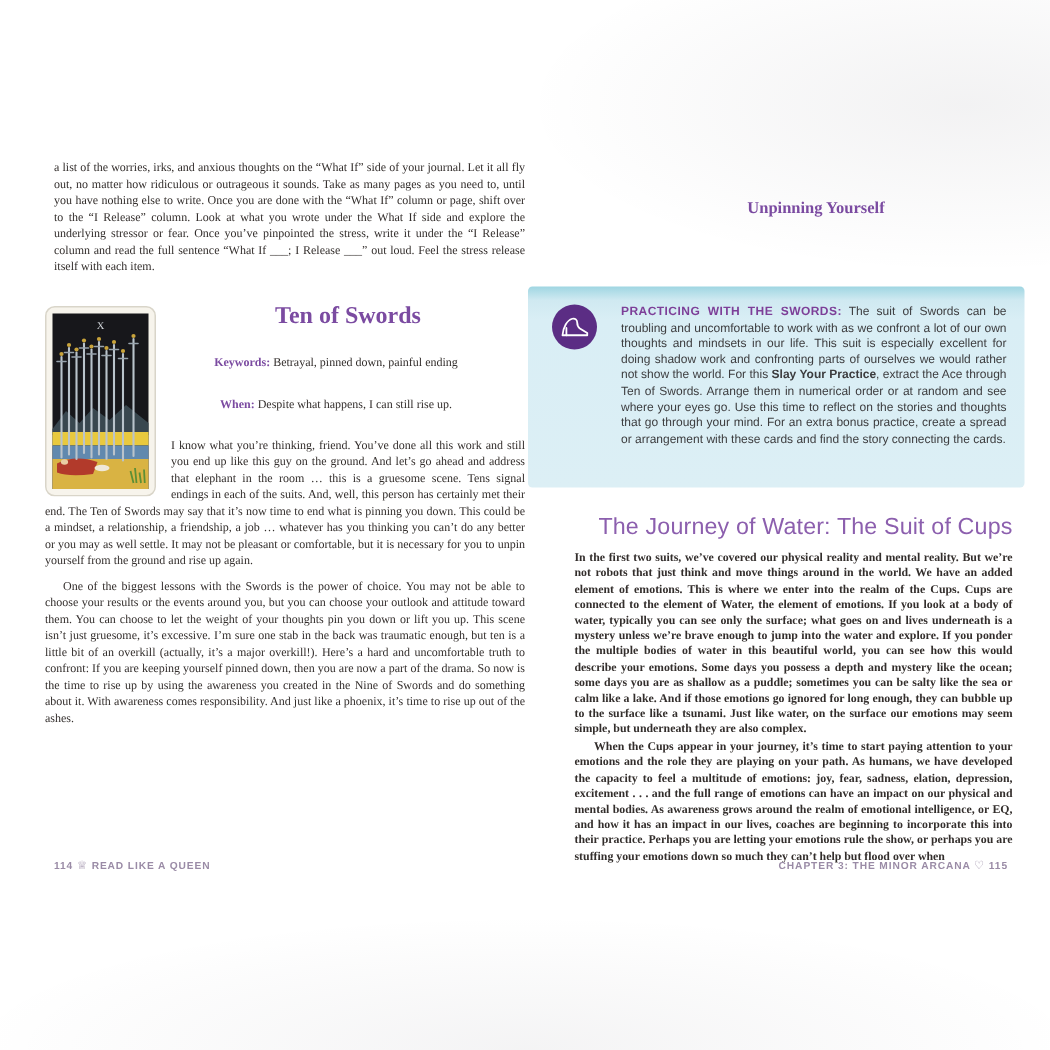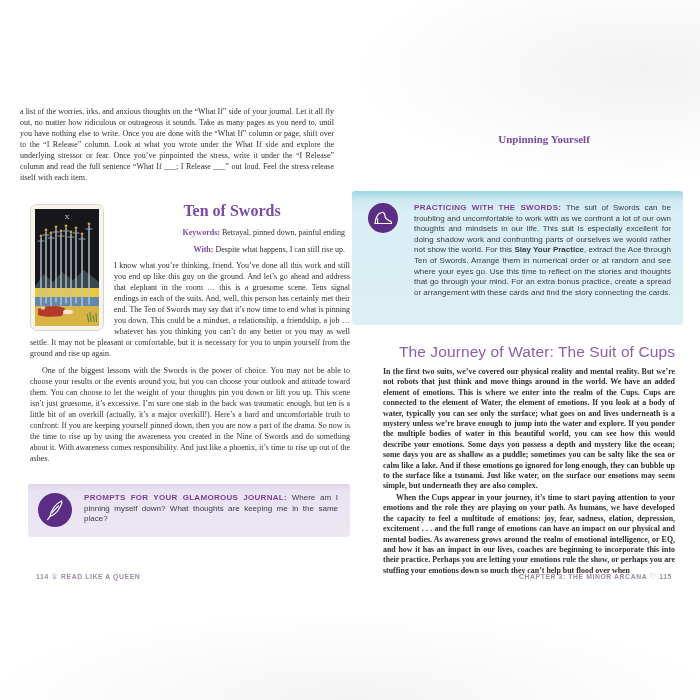--- a/index.html
+++ b/index.html
@@ -13,28 +13,28 @@
   }
   .spread{position:absolute;inset:0;}
   .page{position:absolute;top:0;width:350px;height:700px;}
   .left-page{left:0;}
   .right-page{left:350px;}
 
   .serif{font-family:"Liberation Serif", serif;font-size:8px;line-height:11px;
          color:#332e2c;text-align:justify;margin:0;}
 
   
-  .intro{position:absolute;left:20px;top:106px;width:314px;}
+  .intro{position:absolute;left:36px;top:106px;width:314px;}
 
   .card-sec{position:absolute;left:30px;top:202px;width:320px;}
   .card{float:left;width:74px;height:127px;margin:2px 10px 4px 0;}
   .card svg{display:block;}
   .sec-title{font-family:"Liberation Serif", serif;font-size:16px;font-weight:bold;
              color:#7b4ba1;text-align:center;margin:0 0 7px 0;}
-  .kw{font-size:8px;line-height:11.5px;margin:5px;color:#332e2c;text-align:right;}
+  .kw{font-size:8px;line-height:11.5px;margin:16px;color:#332e2c;text-align:center;}
   .kw .lbl{color:#7b4ba1;font-weight:bold;}
   .body1{margin-top:5px;}
   .body2{margin-top:6px;text-indent:12px;}
 
   .prompt-box{position:absolute;left:28px;top:484px;width:322px;min-height:53px;
               border-radius:3px;overflow:hidden;
               background:linear-gradient(180deg,#dcd3e8 0,#e9e3f1 7px,#ece7f3 100%);}
   .prompt-box .txt{margin:9px 12px 9px 56px;font-family:"Liberation Sans", sans-serif;
                    font-size:8px;line-height:10.6px;color:#3c3c3e;text-align:justify;}
   .circle-icon{position:absolute;border-radius:50%;background:#5b2d84;}
@@ -125,37 +125,25 @@
                 <circle cx="46" cy="24" r="1.4"></circle>
               <circle cx="52" cy="30" r="1.4"></circle>
                 <circle cx="59" cy="20" r="1.4"></circle>
             </g>
           </g>
         </svg>
       </figure>
 
       <h2 class="sec-title">Ten of Swords</h2>
       <p class="kw"><span class="lbl">Keywords:</span><span> Betrayal, pinned down, painful ending</span></p>
-      <p class="kw"><span class="lbl">With:</span><span> Despite what happens, I can still rise up.</span></p>
+      <p class="kw"><span class="lbl">When:</span><span> Despite what happens, I can still rise up.</span></p>
       <p class="serif body1">I know what you’re thinking, friend. You’ve done all this work and still you end up like this guy on the ground. And let’s go ahead and address that elephant in the room … this is a gruesome scene. Tens signal endings in each of the suits. And, well, this person has certainly met their end. The Ten of Swords may say that it’s now time to end what is pinning you down. This could be a mindset, a relationship, a friendship, a job … whatever has you thinking you can’t do any better or you may as well settle. It may not be pleasant or comfortable, but it is necessary for you to unpin yourself from the ground and rise up again.</p>
       <p class="serif body2">One of the biggest lessons with the Swords is the power of choice. You may not be able to choose your results or the events around you, but you can choose your outlook and attitude toward them. You can choose to let the weight of your thoughts pin you down or lift you up. This scene isn’t just gruesome, it’s excessive. I’m sure one stab in the back was traumatic enough, but ten is a little bit of an overkill (actually, it’s a major overkill!). Here’s a hard and uncomfortable truth to confront: If you are keeping yourself pinned down, then you are now a part of the drama. So now is the time to rise up by using the awareness you created in the Nine of Swords and do something about it. With awareness comes responsibility. And just like a phoenix, it’s time to rise up out of the ashes.</p>
     </div>
 
-    <div class="prompt-box">
-      <span class="circle-icon prompt-icon">
-        <svg width="34" height="34" viewBox="0 0 34 34">
-          <g fill="none" stroke="#ffffff" stroke-width="1.1" stroke-linecap="round">
-            <path d="M23.5 8 C17.5 11, 13.5 17, 11.8 23.5 C16.5 22, 21.5 16.5, 24 9.5 Z"></path>
-            <path d="M11.8 23.5 L9.6 26.6"></path>
-            <path d="M13.5 20 L20.5 13"></path>
-          </g>
-        </svg>
-      </span>
-      <p class="txt"><b class="boxtitle">PROMPTS FOR YOUR GLAMOROUS JOURNAL:</b><span> Where am I pinning myself down? What thoughts are keeping me in the same place?</span></p>
-    </div>
 
     <div class="footer lfooter">
       <span>114</span>
       <span class="glyph">♕</span>
       <span>READ LIKE A QUEEN</span>
     </div>
   </section>
 
   <section class="page right-page">
 

